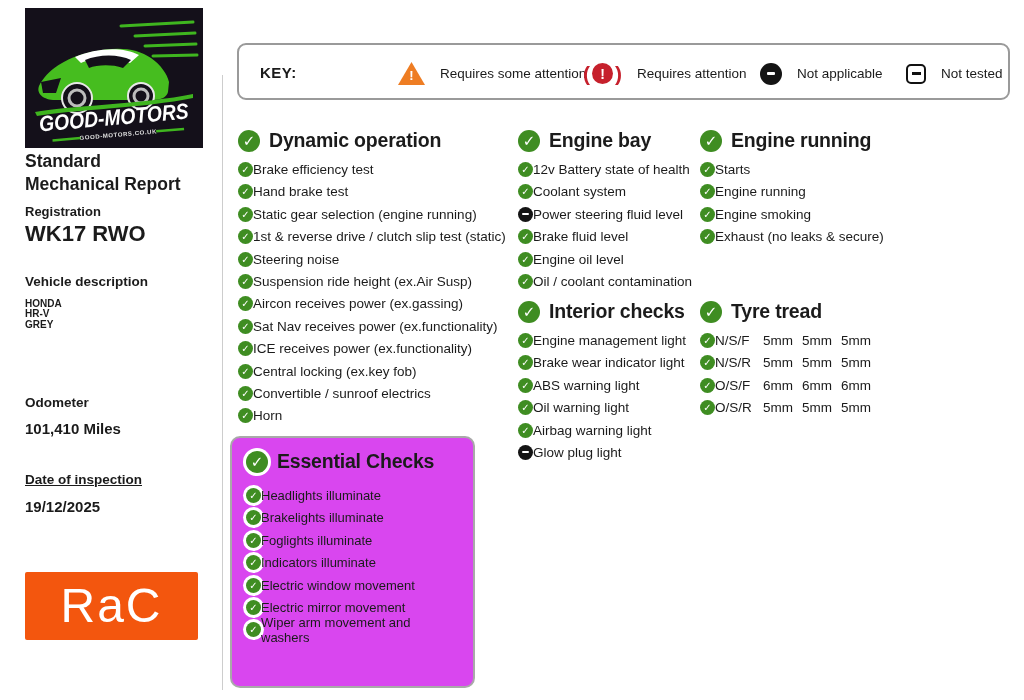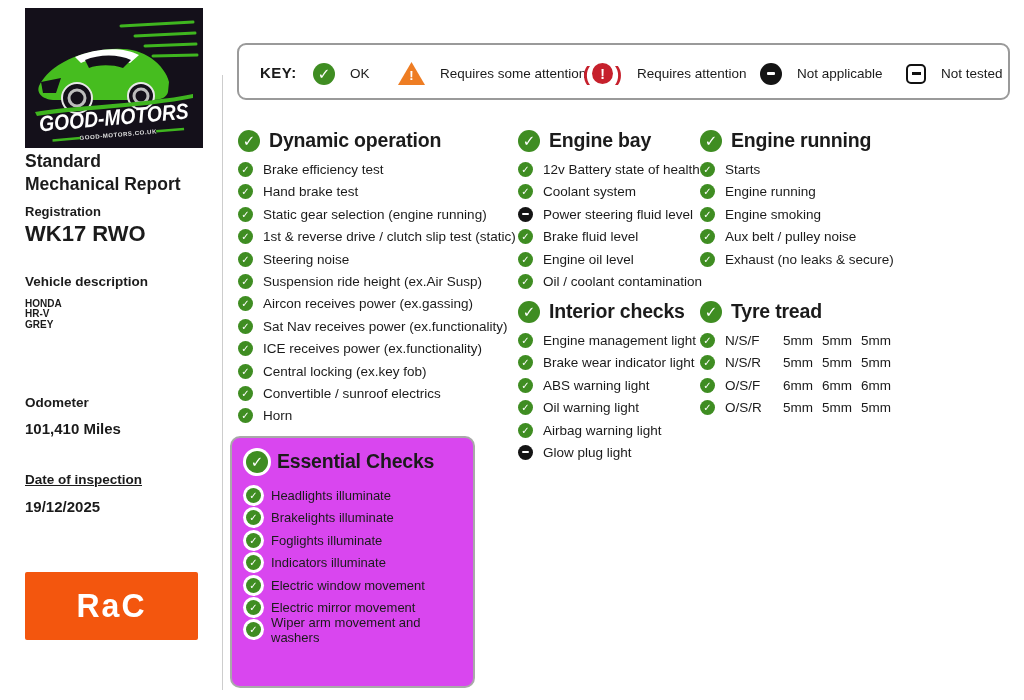--- a/index.html
+++ b/index.html
@@ -15,21 +15,21 @@
   #reg-label   { top:204px; font-size:13px; }
   #reg-value   { top:221px; font-size:22px; font-weight:bold; left:25px; }
   #veh-label   { top:274px; }
   #veh-lines   { left:25px; top:299px; font-size:10px; font-weight:bold; line-height:1.03; }
   #odo-label   { top:395px; }
   #odo-value   { top:420px; }
   #insp-label  { top:472px;text-decoration:underline; }
   #insp-value  { top:498px; }
   #rac-box { left:25px; top:572px; width:173px; height:68px; background:#f3560e;
     display:flex; align-items:center; justify-content:center; border-radius:2px; }
-  #rac-box span { color:#fff; font-size:32px; font-weight:bold; letter-spacing:2px;
+  #rac-box span { color:#fff; font-size:48px; font-weight:normal; letter-spacing:2px;
     transform:scaleY(1.02); line-height:1; }
 
   #divider { left:222px; top:75px; width:1px; height:615px; background:#cdcdcd; }
 
   
   #key-box { left:237px; top:43px; width:773px; height:57px; border:2px solid #9a9a9a; border-radius:9px; background:#fff; }
   #key-label { left:21px; top:19px; font-size:15px; font-weight:bold; letter-spacing:0.5px; }
   .key-item { position:absolute; top:0; height:57px; display:flex; align-items:center; gap:15px; font-size:13.5px; }
   .ki-1 { left:74px; }  .ki-2 { left:159px; }  .ki-3 { left:344px; }  .ki-4 { left:521px; }  .ki-5 { left:667px; }
 
@@ -63,21 +63,21 @@
   #sec-engine-bay { left:518px; top:129px; width:190px; }
   #sec-engine-running { left:700px; top:129px; width:215px; }
   #sec-interior { left:518px; top:300px; width:190px; }
   #sec-tyre { left:700px; top:300px; width:215px; }
   #sec-essential { left:230px; top:436px; width:245px; height:252px;
       background:#d946ef; border:2px solid #a9a9a9; border-radius:10px; padding:12px 13px 12px 14px; }
 
   .sec-header { display:flex; align-items:center; gap:9px; margin-bottom:10px;
       font-size:19.5px; font-weight:bold; letter-spacing:-0.2px; }
   #sec-essential .sec-header { margin-bottom:15px; }
-  .row { display:flex; align-items:center; gap:10px; height:15px; margin-bottom:7.4px; font-size:13.5px; }
+  .row { display:flex; align-items:center; height:15px; margin-bottom:7.4px; font-size:13.5px; }
   #sec-essential .row { font-size:13px; }
   #sec-essential .ci { box-shadow:0 0 0 3px #fff; }
 
   .tyre-label { width:48px; }
   .tyre-vals { display:flex; gap:6px; }
   .tyre-vals span { min-width:33px; }
 </style>
 </head>
 <body>
 
@@ -130,24 +130,20 @@
 <div class="abs side-value" id="insp-value">19/12/2025</div>
 
 <div class="abs" id="rac-box">
   <span>RaC</span>
 </div>
 
 <div class="abs" id="divider"></div>
 
 <div class="abs" id="key-box">
   <span class="abs" id="key-label">KEY:</span>
-  <span class="key-item ki-1">
-    <span class="ci lg st-ok"></span>
-    <span>OK</span>
-  </span>
   <span class="key-item ki-2">
     <span class="tri">!</span>
     <span>Requires some attention</span>
   </span>
   <span class="key-item ki-3">
     <span class="alert-wrap">
         <span class="alert-dot">!</span>
       </span>
     <span>Requires attention</span>
   </span>
@@ -284,24 +280,20 @@
       <div class="row">
         <span class="ci sm st-ok"></span>
         <span>Engine running</span>
       </div>
 
       <div class="row">
         <span class="ci sm st-ok"></span>
         <span>Engine smoking</span>
       </div>
 
-      <div class="row">
-        <span class="ci sm st-ok"></span>
-        <span>Aux belt / pulley noise</span>
-      </div>
 
       <div class="row">
         <span class="ci sm st-ok"></span>
         <span>Exhaust (no leaks &amp; secure)</span>
       </div>
     </div>
 </section>
 
 <section class="section" id="sec-interior">
   <div class="sec-header">

